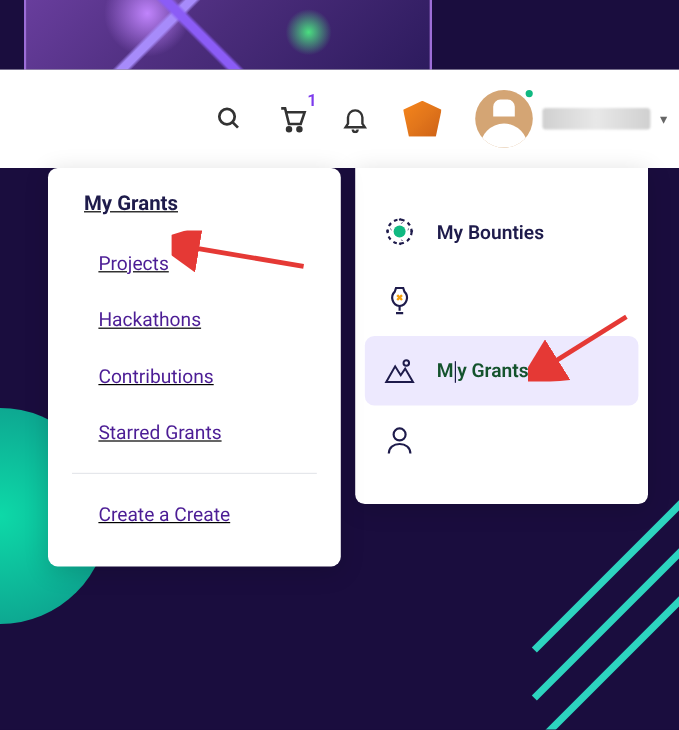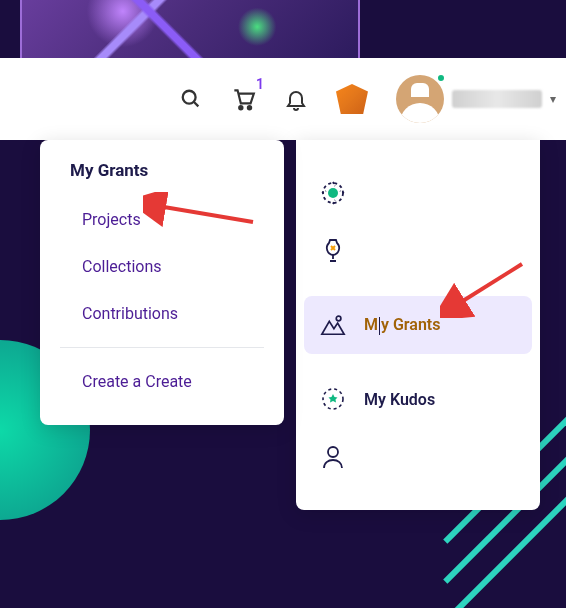--- a/index.html
+++ b/index.html
@@ -202,20 +202,21 @@
     .panel-left {
       position: absolute;
       left: 0;
       top: 0;
       width: 244px;
       background: #fff;
       border-radius: 8px;
       box-shadow: 0 4px 20px rgba(0,0,0,0.15);
       padding: 20px 0;
       z-index: 2;
+      text-decoration: underline;
     }
     
     .panel-title {
       color: #1e1b4b;
       font-size: 17px;
       font-weight: 700;
       padding: 0 30px 16px;
     }
     
     .menu-item {
@@ -223,23 +224,23 @@
       align-items: center;
       padding: 16px 24px;
       gap: 18px;
       cursor: pointer;
       color: #1e1b4b;
       font-size: 16px;
       font-weight: 600;
     }
     .menu-item.highlighted {
       background: #ede9fe;
-      color: #a16207;
+      color: #14532d;
       border-radius: 8px;
-      margin: 16px 8px;
+      margin: 0 8px;
       padding: 16px 16px;
     }
     .menu-item-icon {
       width: 26px;
       height: 26px;
       display: flex;
       align-items: center;
       justify-content: center;
       flex-shrink: 0;
     }
@@ -322,20 +323,21 @@
 
   <div class="panel-right">
     <div class="menu-item">
       <span class="menu-item-icon">
         <svg width="26" height="26" viewBox="0 0 26 26" fill="none" stroke="#1e1b4b" stroke-width="1.8">
           <circle cx="13" cy="13" r="5" fill="#10b981" stroke="none"></circle>
           <path d="M13 2l2 4 M13 24l2-4 M2 13l4-2 M24 13l-4-2" stroke-dasharray="2 2"></path>
           <circle cx="13" cy="13" r="10" stroke-dasharray="3 3"></circle>
         </svg>
       </span>
+      <span>My Bounties</span>
     </div>
     <div class="menu-item">
       <span class="menu-item-icon">
         <svg width="24" height="26" viewBox="0 0 24 26" fill="none" stroke="#1e1b4b" stroke-width="1.8">
           <path d="M9 2h6l1 3a7 7 0 01-4 12 7 7 0 01-4-12z"></path>
           <path d="M10 8l4 4m0-4l-4 4" stroke="#f59e0b" stroke-width="2"></path>
           <path d="M12 17v4M9 23h6"></path>
         </svg>
       </span>
     </div>
@@ -343,42 +345,34 @@
       <span class="menu-item-icon">
         <svg width="28" height="24" viewBox="0 0 28 24" fill="none" stroke="#1e1b4b" stroke-width="1.8">
           <path d="M2 22l8-14 5 8 4-6 7 12z"></path>
           <circle cx="20" cy="5" r="2.5"></circle>
         </svg>
       </span>
       <span>M<span class="text-cursor"></span>y Grants</span>
     </div>
     <div class="menu-item">
       <span class="menu-item-icon">
-        <svg width="26" height="26" viewBox="0 0 26 26" fill="none" stroke="#1e1b4b" stroke-width="1.6">
-          <circle cx="13" cy="13" r="10" stroke-dasharray="3 3"></circle>
-          <path d="M13 8l1.5 3 3 .5-2 2 .5 3-3-1.5-3 1.5.5-3-2-2 3-.5z" fill="#10b981" stroke="none"></path>
-        </svg>
-      </span>
-      <span>My Kudos</span>
-    </div>
-    <div class="menu-item">
-      <span class="menu-item-icon">
         <svg width="24" height="26" viewBox="0 0 24 26" fill="none" stroke="#1e1b4b" stroke-width="1.8">
           <circle cx="12" cy="8" r="5"></circle>
           <path d="M3 24c0-5 4-8 9-8s9 3 9 8"></path>
         </svg>
       </span>
     </div>
   </div>
 
   <div class="panel-left">
     <div class="panel-title">My Grants</div>
     <div class="sub-item">Projects</div>
-    <div class="sub-item">Collections</div>
+    <div class="sub-item">Hackathons</div>
     <div class="sub-item">Contributions</div>
+    <div class="sub-item">Starred Grants</div>
     <div class="divider"></div>
     <div class="sub-item">Create a Create</div>
   </div>
 </div>
 
 <div class="arrow" style="left:143px; top:192px;">
   <svg width="120" height="40" viewBox="0 0 120 40">
     <defs>
         <marker id="ah1" markerWidth="10" markerHeight="10" refX="2" refY="5" orient="auto">
       <path d="M0 0L10 5L0 10z" fill="#e53935"></path>

